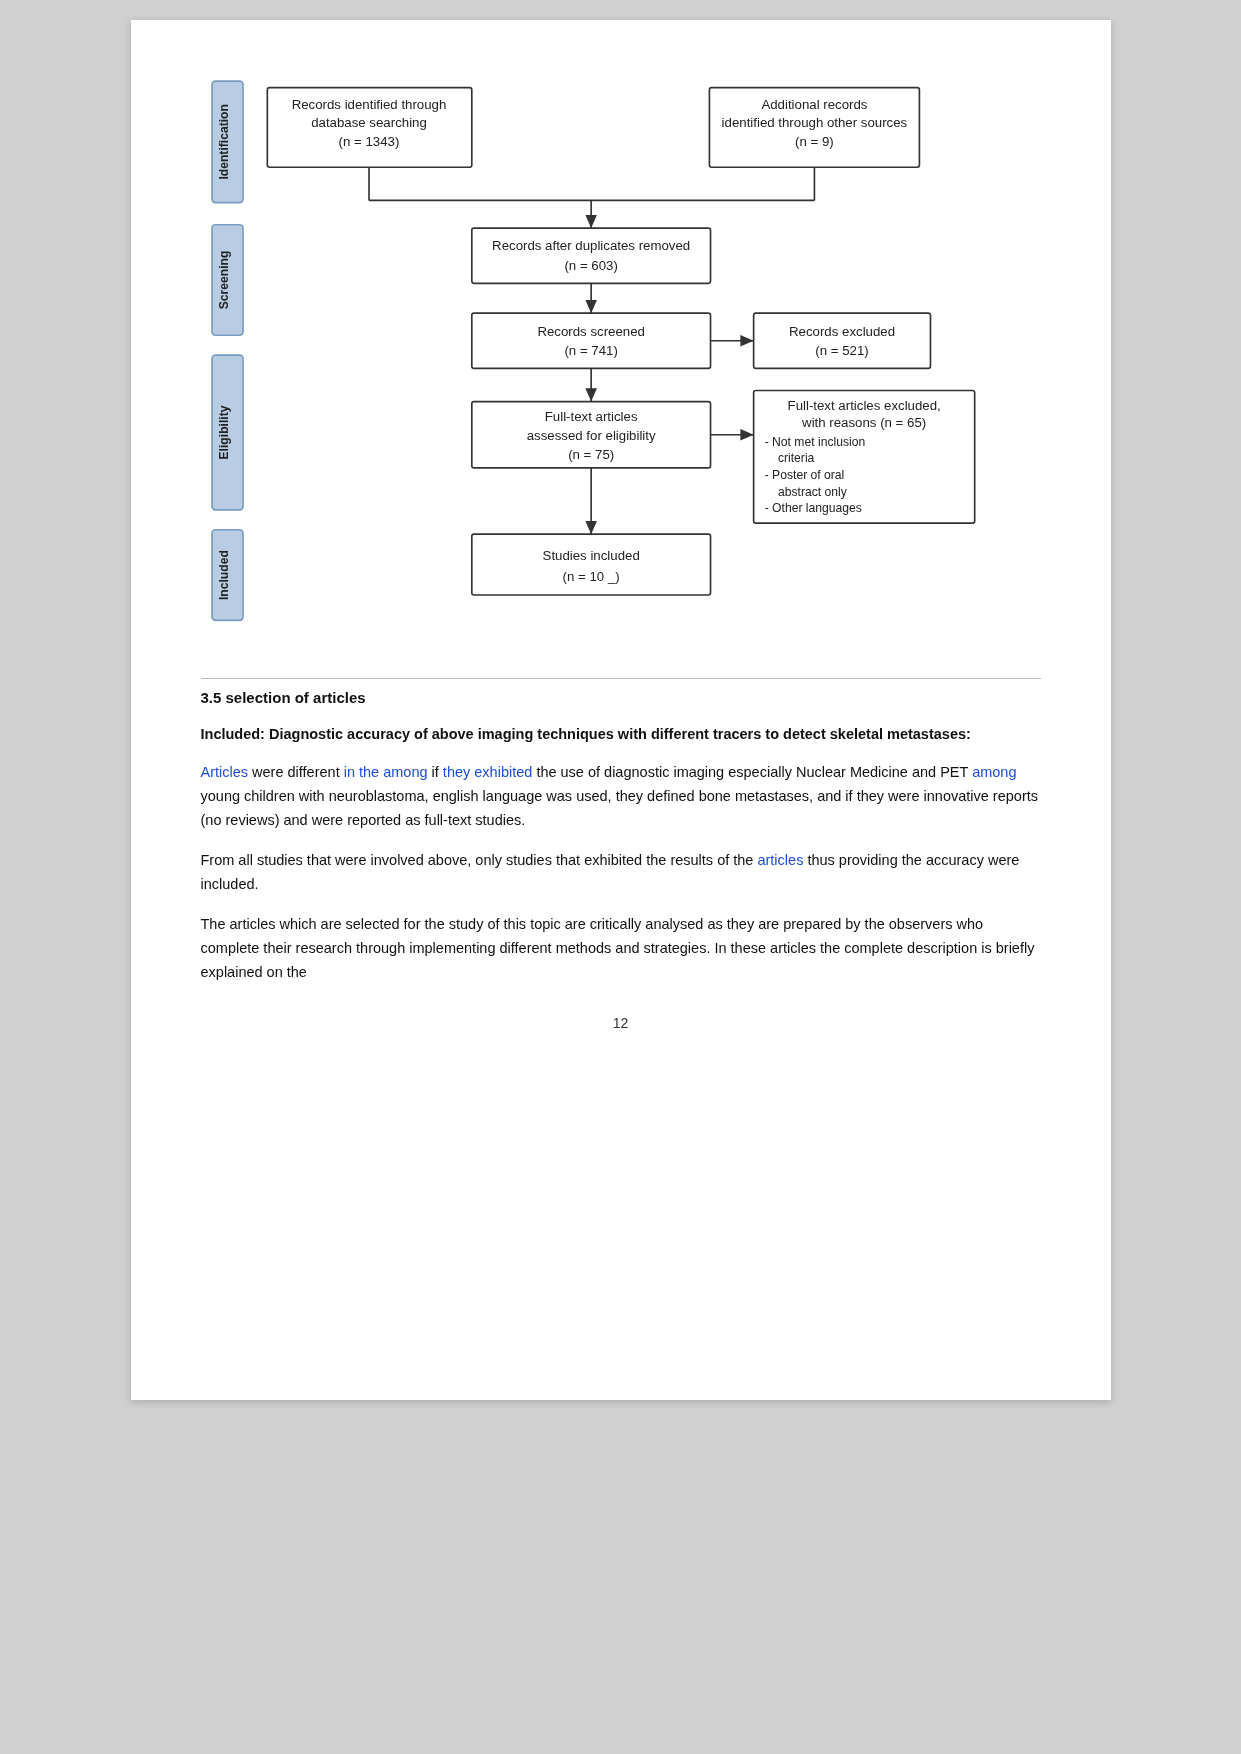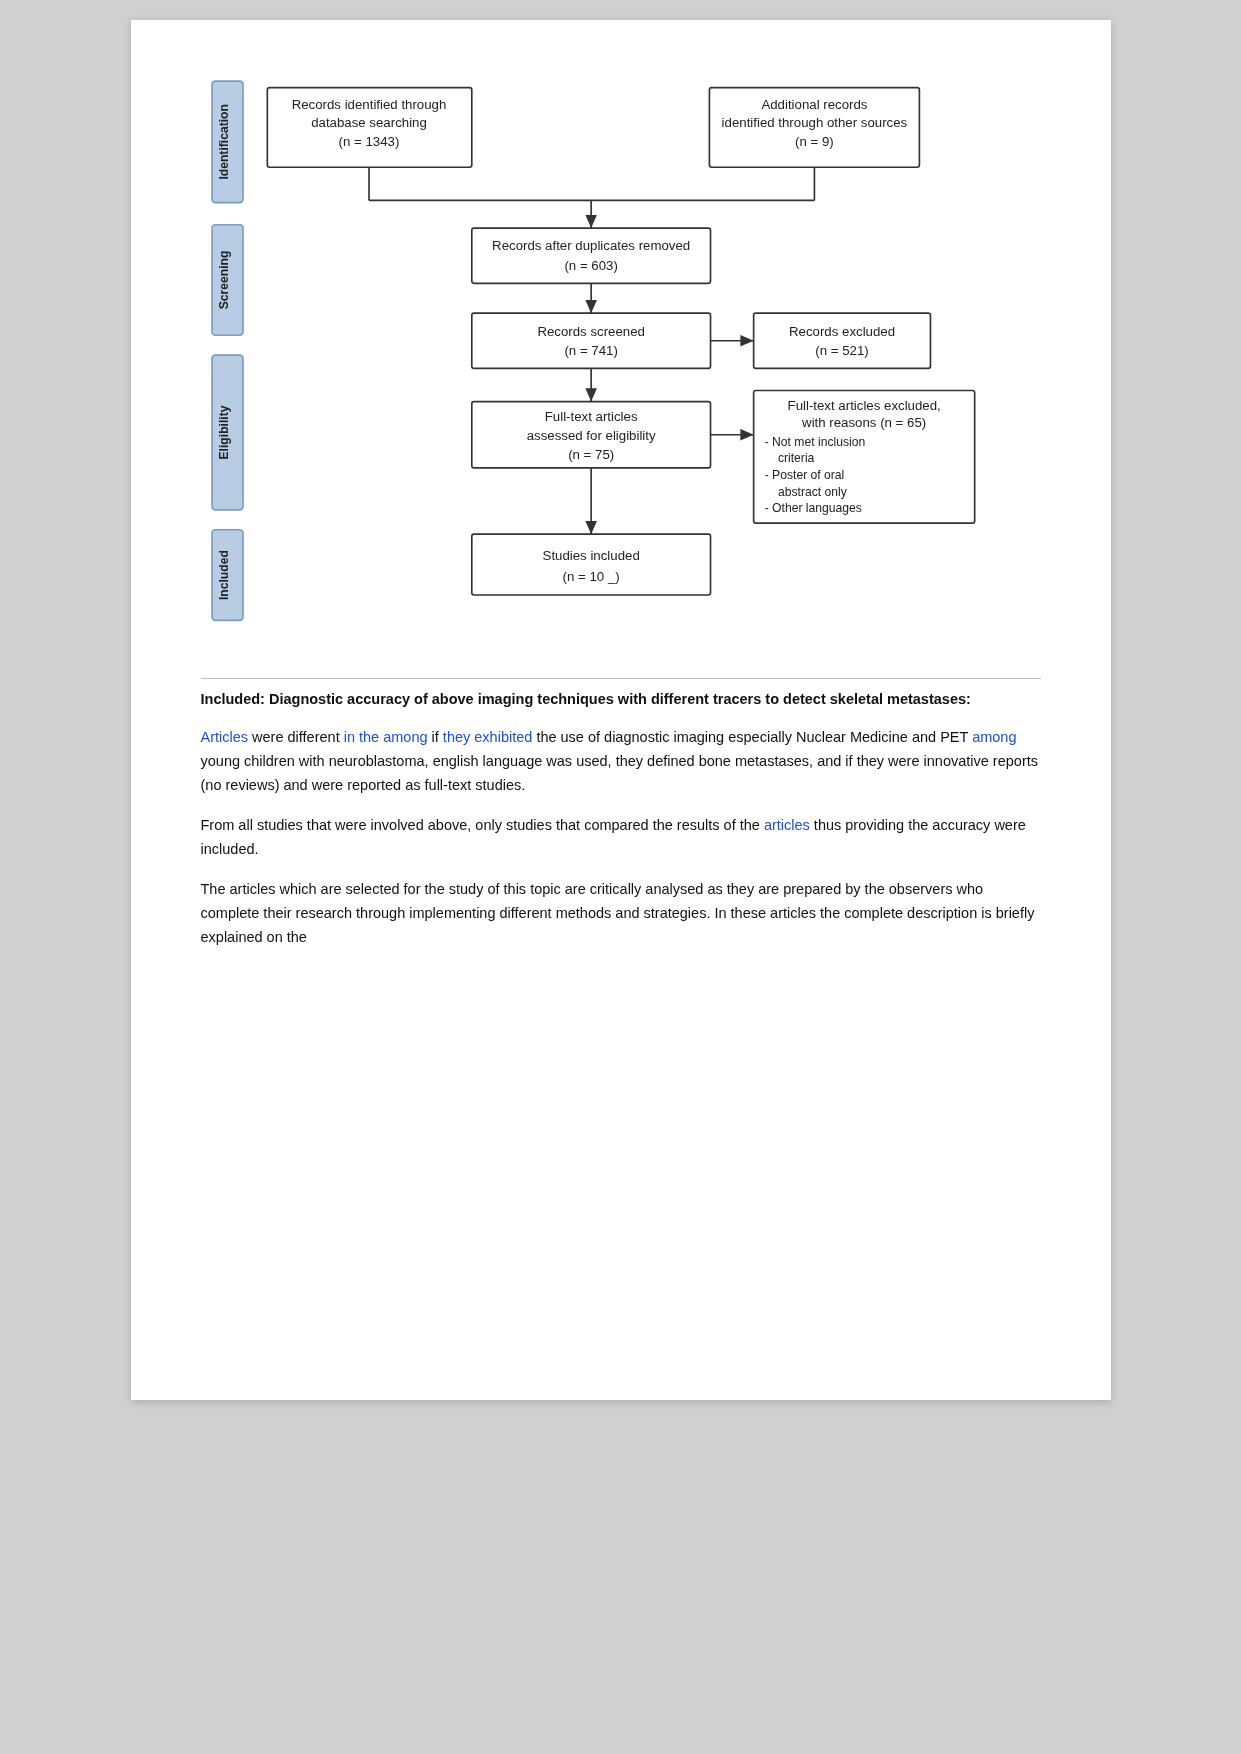--- a/index.html
+++ b/index.html
@@ -164,40 +164,42 @@
       <rect class="box" x="245" y="420" width="216" height="55" rx="2"></rect>
       <text class="box-text" x="353" y="443">Studies included</text>
       <text class="box-text" x="353" y="462">(n = 10 _)</text>
     </svg>
   </div>
 
   <hr class="divider">
 
   <div class="content">
 
+    <p class="section-heading">3.5 selection of articles</p>
 
     <p class="objective-block">Included: Diagnostic accuracy of above imaging techniques with different tracers to detect skeletal metastases:</p>
 
     <p class="paragraph">
       <span class="red">Articles</span>
       <span> were different </span>
       <span class="red">in the among</span>
       <span> if </span>
       <span class="red">they exhibited</span>
       <span> the use of diagnostic imaging especially Nuclear Medicine and PET </span>
       <span class="red">among</span>
       <span> young children with neuroblastoma, english language was used, they defined bone metastases, and if they were innovative reports (no reviews) and were reported as full-text studies.</span>
     </p>
 
     <p class="paragraph">
-      <span>From all studies that were involved above, only studies that compared the results of the </span>
+      <span>From all studies that were involved above, only studies that exhibited the results of the </span>
       <span class="red">articles</span>
       <span> thus providing the accuracy were included.</span>
     </p>
 
     <p class="paragraph">
       <span>The articles which are selected for the study of this topic are critically analysed as they are prepared by the observers who complete their research through implementing different methods and strategies. In these articles the complete description is briefly explained on the</span>
     </p>
 
   </div>
 
+  <p class="page-number">12</p>
 
 </div>
 
 </body></html>

